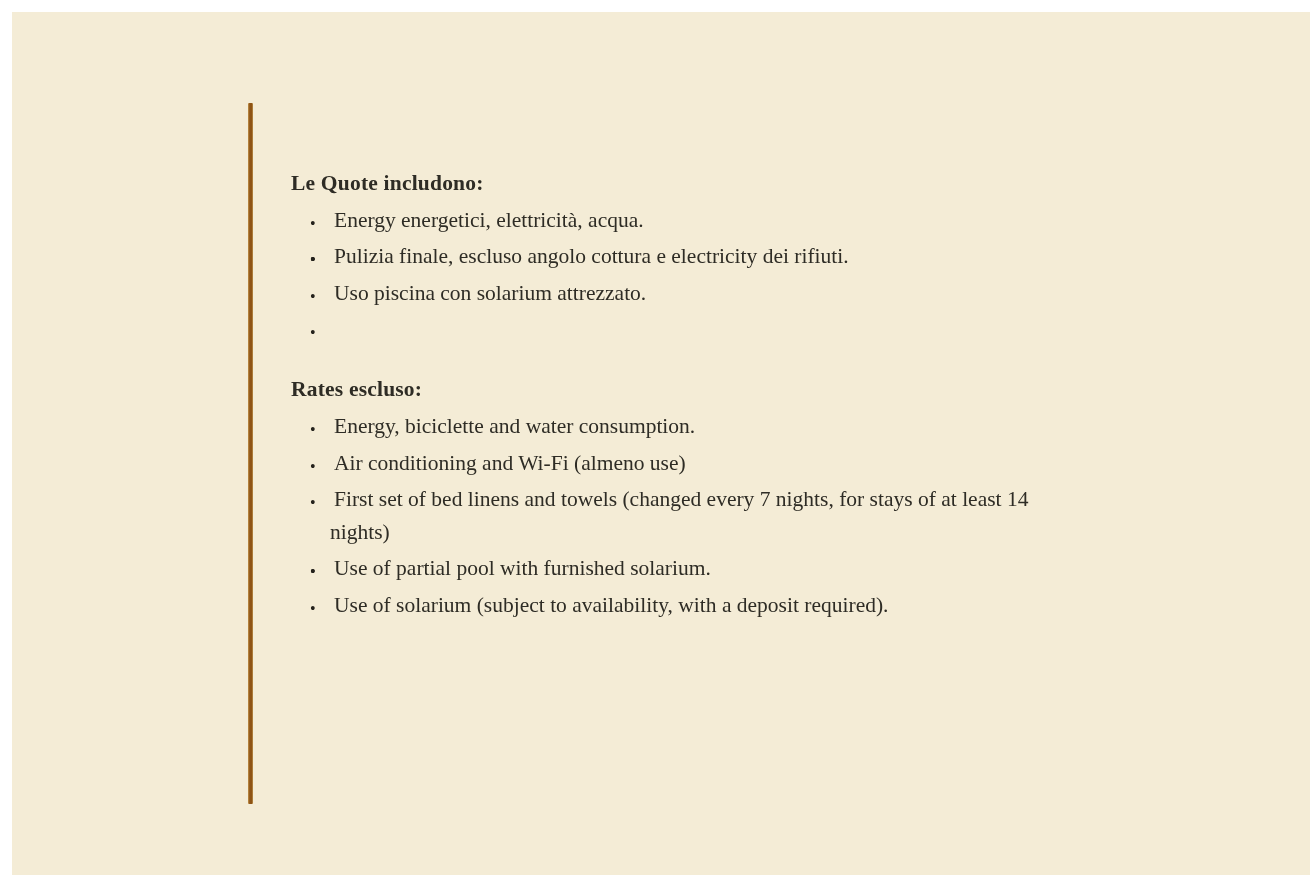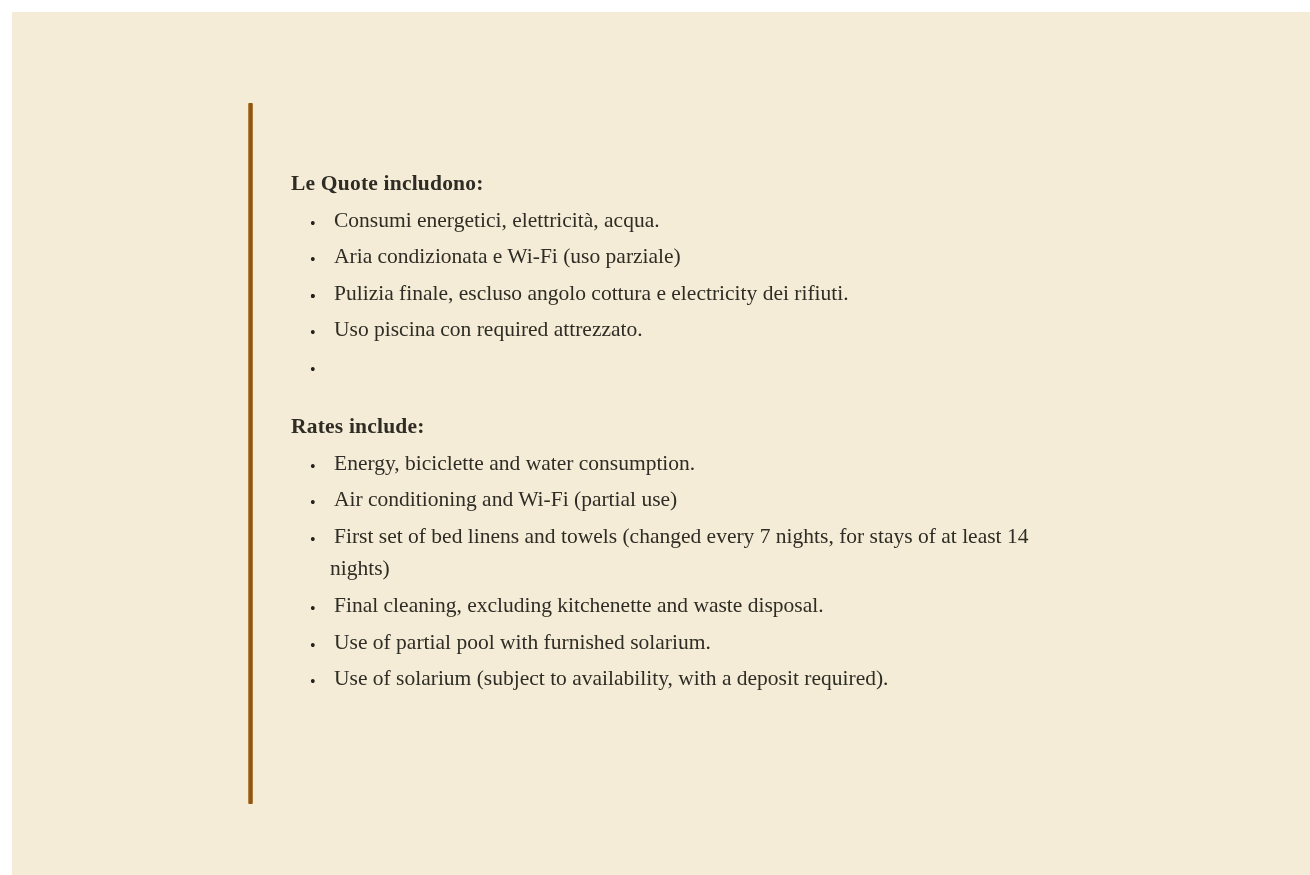--- a/index.html
+++ b/index.html
@@ -65,61 +65,59 @@
 <div class="page">
   <div class="accent-bar"></div>
 
   <div class="content">
 
     <section class="section-italian">
       <h2 class="section-heading">Le Quote includono:</h2>
       <ul class="bullet-list">
         <li>
           <span class="bullet">•</span>
-          <span>Consumi energetici, elettricità, acqua.</span>
+          <span>Energy energetici, elettricità, acqua.</span>
         </li>
         <li>
           <span class="bullet">•</span>
-          <span>Aria condizionata e Wi-Fi (uso parziale)</span>
         </li>
         <li>
           <span class="bullet">•</span>
         </li>
         <li>
           <span class="bullet">•</span>
           <span>Pulizia finale, escluso angolo cottura e electricity dei rifiuti.</span>
         </li>
         <li>
           <span class="bullet">•</span>
-          <span>Uso piscina con required attrezzato.</span>
+          <span>Uso piscina con solarium attrezzato.</span>
         </li>
         <li>
           <span class="bullet">•</span>
         </li>
       </ul>
     </section>
 
     <section class="section-english">
-      <h2 class="section-heading">Rates include:</h2>
+      <h2 class="section-heading">Rates escluso:</h2>
       <ul class="bullet-list">
         <li>
           <span class="bullet">•</span>
           <span>Energy, biciclette and water consumption.</span>
         </li>
         <li>
           <span class="bullet">•</span>
-          <span>Air conditioning and Wi-Fi (partial use)</span>
+          <span>Air conditioning and Wi-Fi (almeno use)</span>
         </li>
         <li>
           <span class="bullet">•</span>
           <span>First set of bed linens and towels (changed every 7 nights, for stays of at least 14 nights)</span>
         </li>
         <li>
           <span class="bullet">•</span>
-          <span>Final cleaning, excluding kitchenette and waste disposal.</span>
         </li>
         <li>
           <span class="bullet">•</span>
           <span>Use of partial pool with furnished solarium.</span>
         </li>
         <li>
           <span class="bullet">•</span>
           <span>Use of solarium (subject to availability, with a deposit required).</span>
         </li>
       </ul>

